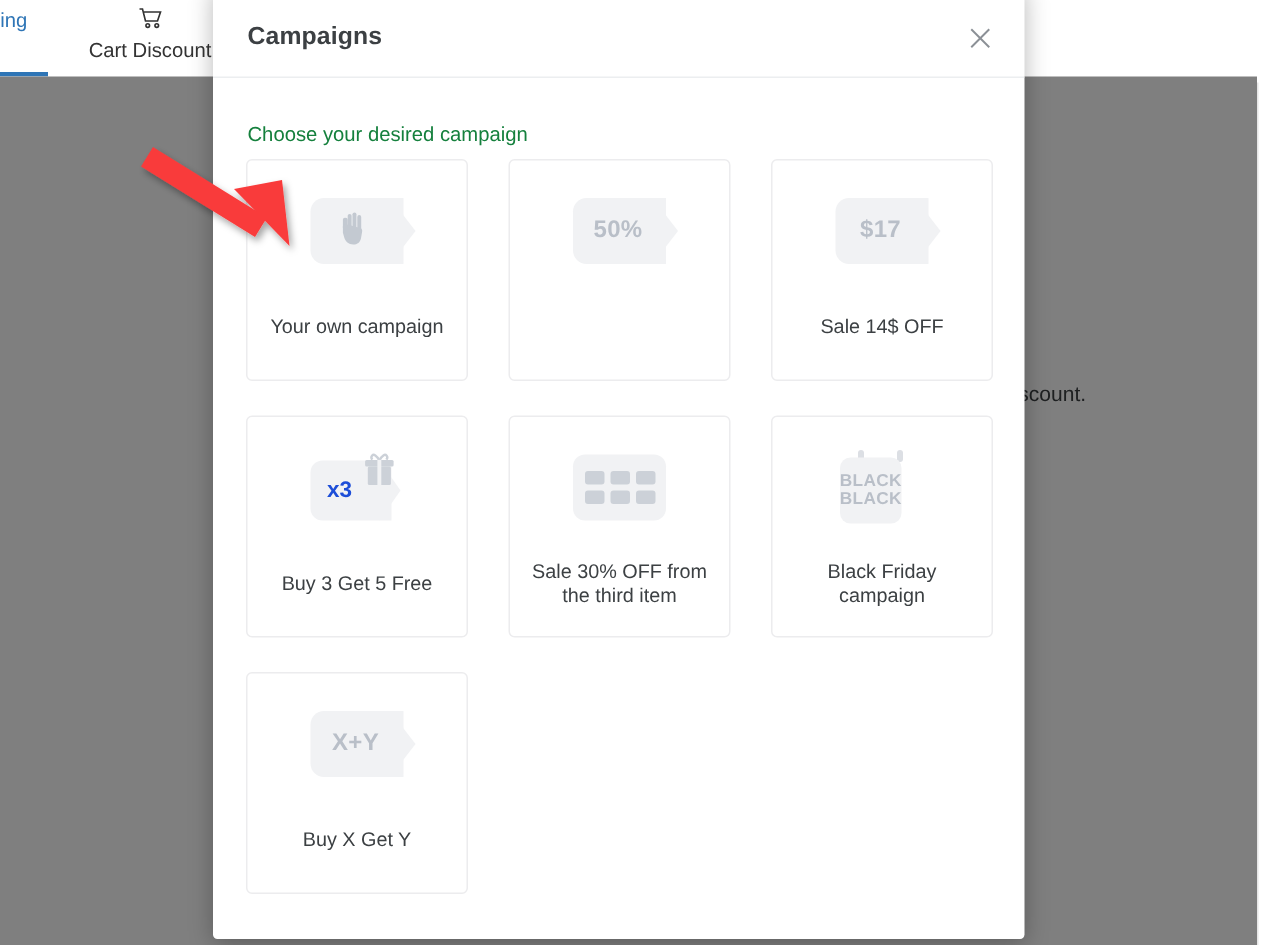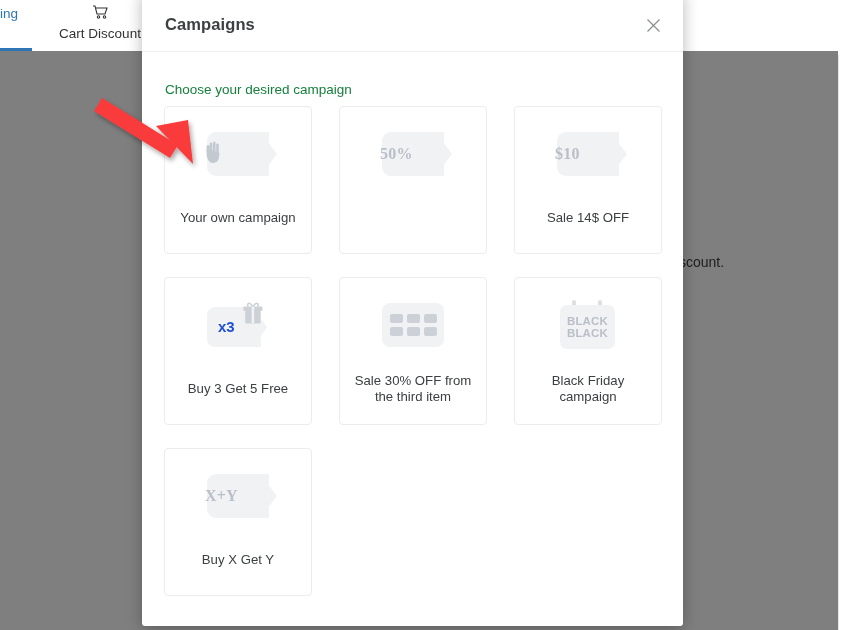--- a/index.html
+++ b/index.html
@@ -120,21 +120,21 @@
     margin-top: auto; margin-bottom: auto;
     padding-bottom: 6px;
   }
 
   
   .tag {
     position: relative;
     width: 62px; height: 44px;
     background: #f1f2f4;
     border-radius: 9px 0 0 9px;
-    display: flex; align-items: center; justify-content: flex-start; font-family: Liberation Serif, serif;
+    display: flex; align-items: center; justify-content: center;
   }
   .tag::after {
     content: ""; position: absolute; left: 53px; top: 0;
     width: 0; height: 0;
     border-top: 22px solid transparent;
     border-bottom: 22px solid transparent;
     border-left: 17px solid #f1f2f4;
   }
   .tag-text {
     position: relative; z-index: 2;
@@ -176,21 +176,21 @@
 
   .bf-wrap { position: relative; width: 60px; height: 50px; }
   .bf-tab {
     position: absolute; top: 0; width: 4px; height: 8px;
     background: #dcdfe4; border-radius: 2px;
   }
   .bf-tab.l { left: 14px; }
   .bf-tab.r { left: 40px; }
   .bf-body {
     position: absolute; left: 2px; top: 5px;
-    width: 55px; height: 44px;
+    width: 41px; height: 44px;
     background: #f1f2f4; border-radius: 7px;
     display: flex; flex-direction: column;
     align-items: center; justify-content: center;
   }
   .bf-body span {
     font-size: 11.5px; font-weight: 700; color: #b9bfc8;
     line-height: 12.5px; letter-spacing: 0.2px;
   }
 
   
@@ -272,21 +272,21 @@
           <div class="card-icon">
             <div class="tag">
               <span class="tag-text">50%</span>
             </div>
           </div>
         </div>
 
         <div class="card">
           <div class="card-icon">
             <div class="tag">
-              <span class="tag-text">$10</span>
+              <span class="tag-text">$17</span>
             </div>
           </div>
           <div class="card-label">Sale 14$ OFF</div>
         </div>
 
         <div class="card">
           <div class="card-icon">
             <div class="gift-wrap">
               <div class="gift-tag"></div>
               <span class="gift-x3">x3</span>

